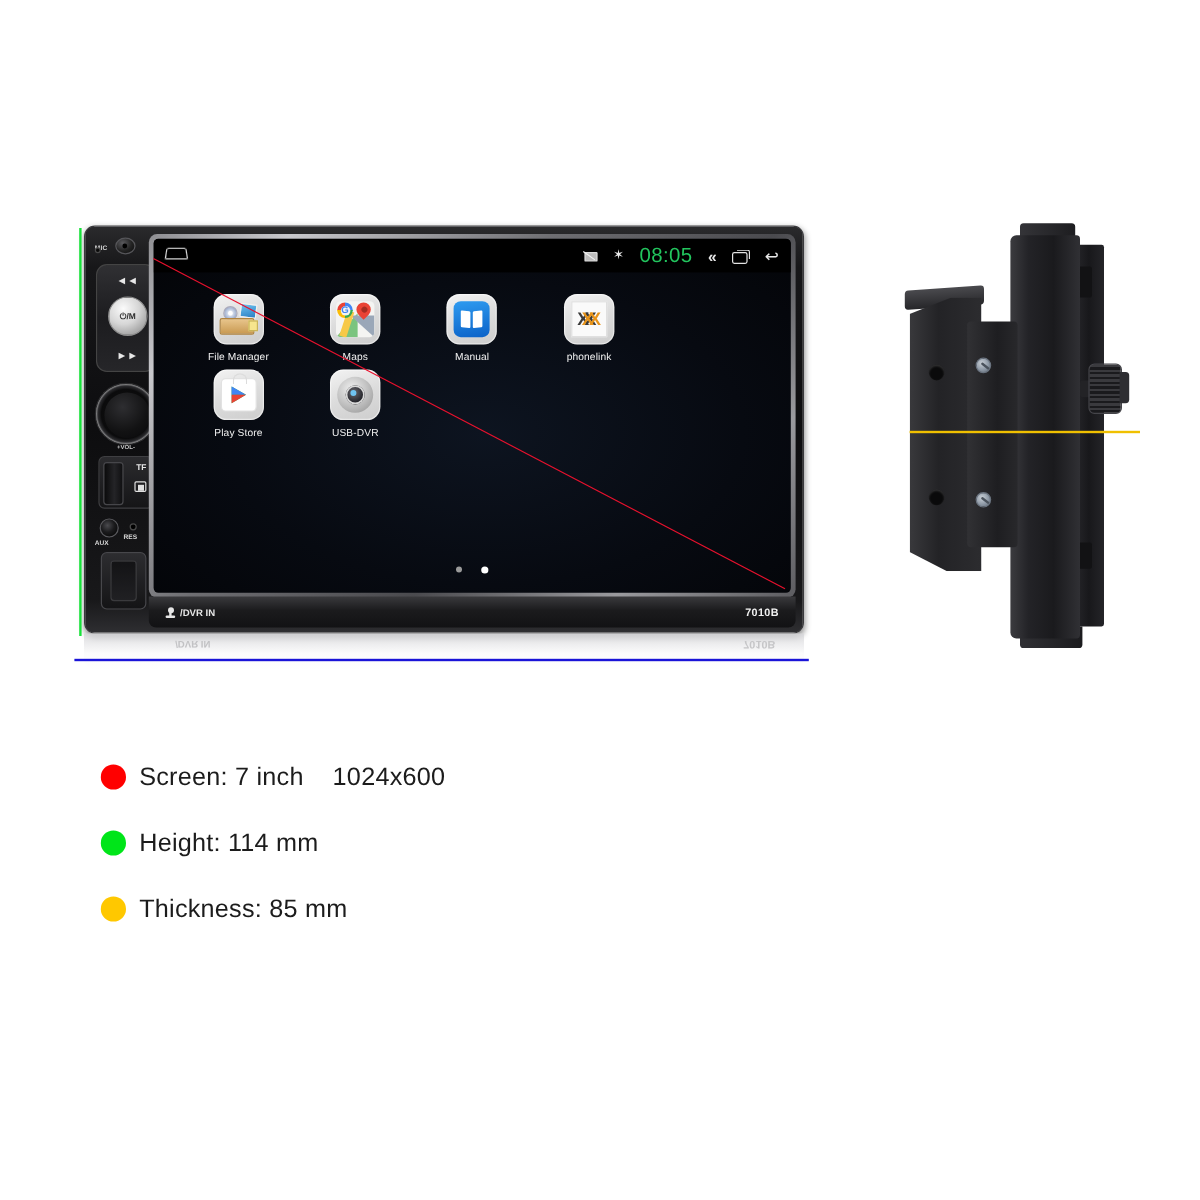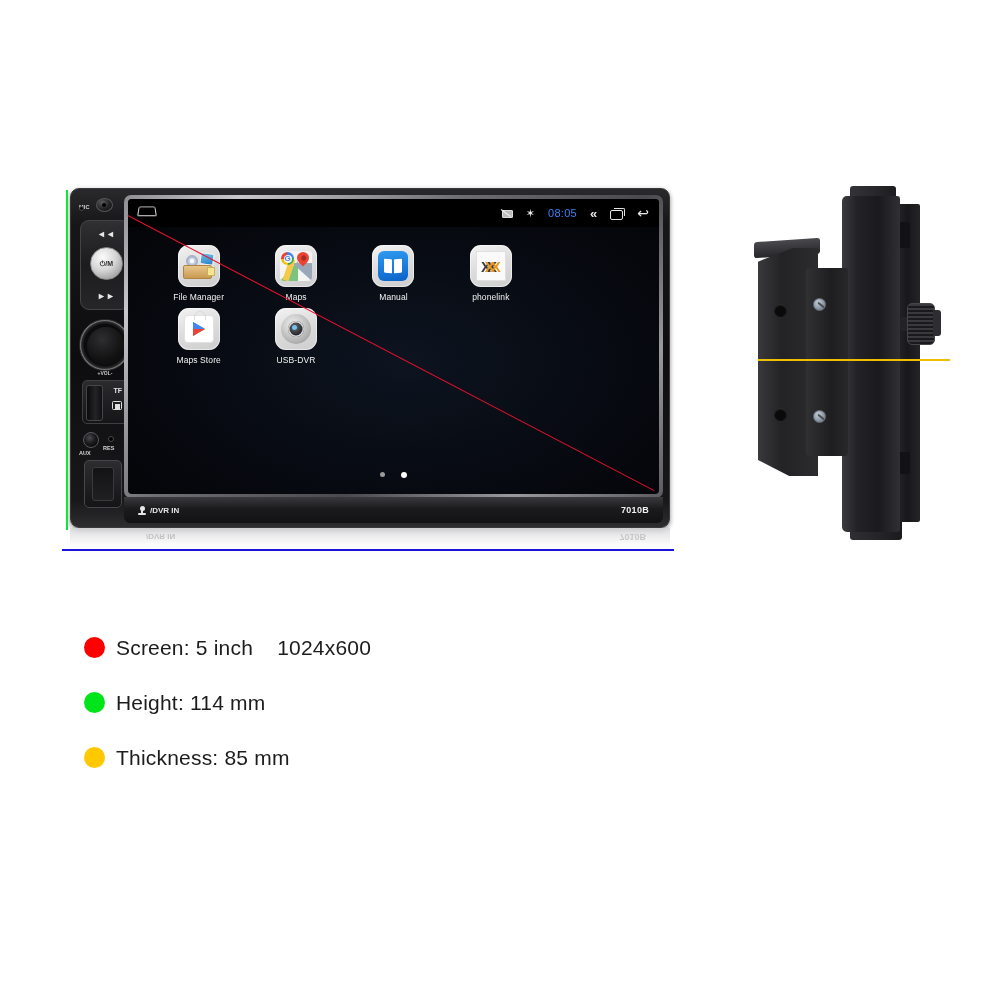--- a/index.html
+++ b/index.html
@@ -129,21 +129,21 @@
   .sb-icon { color:#eaeaea; font-size:11px; line-height:1; display:flex; align-items:center; }
   .sb-mute { width:11px;height:9px;position:relative; }
   .sb-mute::before{
     content:"";position:absolute;left:0;top:1.5px;width:9px;height:6px;border:1.2px solid #dcdcdc;border-radius:1px;
     background:#bdbdbd;
   }
   .sb-mute::after{
     content:"";position:absolute;left:-0.5px;top:0.5px;width:12px;height:1.2px;background:#f2f2f2;
     transform:rotate(36deg); transform-origin:left center;
   }
-  .sb-time { color:#3b82f6; font-size:11px; letter-spacing:.3px; }
+  .sb-time { color:#22c55e; font-size:17px; letter-spacing:.3px; }
   .sb-chev { color:#e8e8e8; font-size:13px; font-weight:bold; }
   .sb-recents { width:14px;height:11px;position:relative; }
   .sb-recents::before{content:"";position:absolute;left:0;top:2.5px;width:11px;height:8px;border:1.4px solid #e4e4e4;border-radius:2px;}
   .sb-recents::after{content:"";position:absolute;left:4px;top:0;width:10px;height:7px;border:1.4px solid #e4e4e4;border-top-right-radius:2px;border-left:none;border-bottom:none;}
   .sb-back { color:#e8e8e8; font-size:14px; }
 
   .apps {
     position:absolute; left:0; right:0; top:34px;
     display:flex; flex-direction:column; gap:6px;
     padding:12px 22px 0 22px;
@@ -403,21 +403,21 @@
         </div>
 
         <div class="app-row">
           <div class="app">
             <div class="app-tile tile-grey">
               <div class="ico-play-bag">
                   <div class="ico-play-handle"></div>
                   <div class="ico-play-tri"></div>
                 </div>
             </div>
-            <div class="app-label">Maps Store</div>
+            <div class="app-label">Play Store</div>
           </div>
           <div class="app">
             <div class="app-tile tile-grey">
               <div class="ico-dvr">
                   <div class="ico-dvr-glint"></div>
                 </div>
             </div>
             <div class="app-label">USB-DVR</div>
           </div>
           <div class="app"></div>
@@ -467,21 +467,21 @@
   <div class="sv-screw sv-screw1"></div>
   <div class="sv-screw sv-screw2"></div>
   <div class="sv sv-knob-shaft"></div>
   <div class="sv sv-knob"></div>
   <div class="sv sv-knob-tip"></div>
 </div>
 
 <div id="spec-list">
   <div class="spec-row">
     <span class="spec-bullet" style="background:#ff0000"></span>
-    <span class="spec-text">Screen: 5 inch    1024x600</span>
+    <span class="spec-text">Screen: 7 inch    1024x600</span>
   </div>
   <div class="spec-row">
     <span class="spec-bullet" style="background:#00e519"></span>
     <span class="spec-text">Height: 114 mm</span>
   </div>
   <div class="spec-row">
     <span class="spec-bullet" style="background:#ffc800"></span>
     <span class="spec-text">Thickness: 85 mm</span>
   </div>
 </div>

